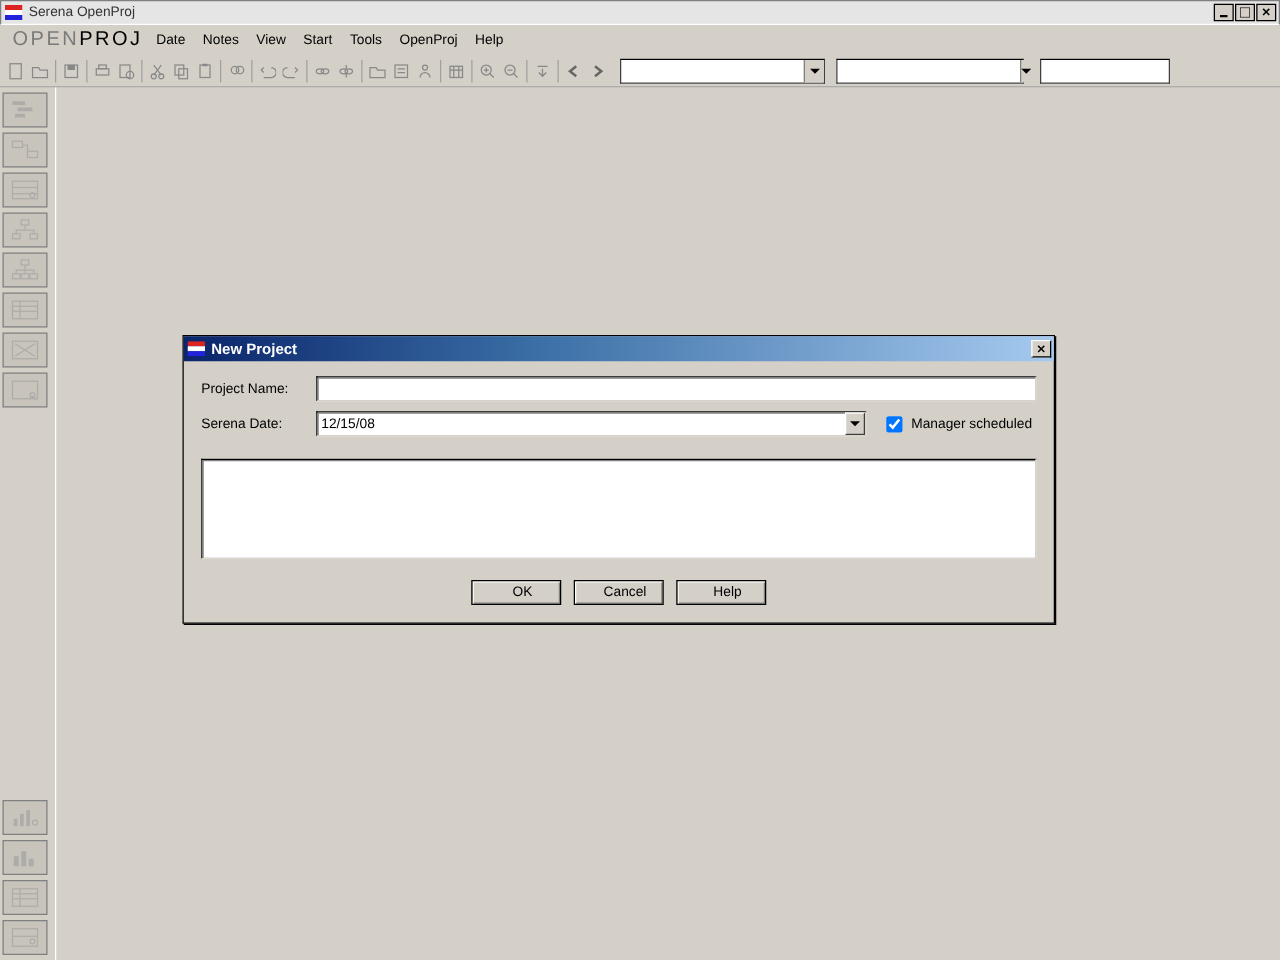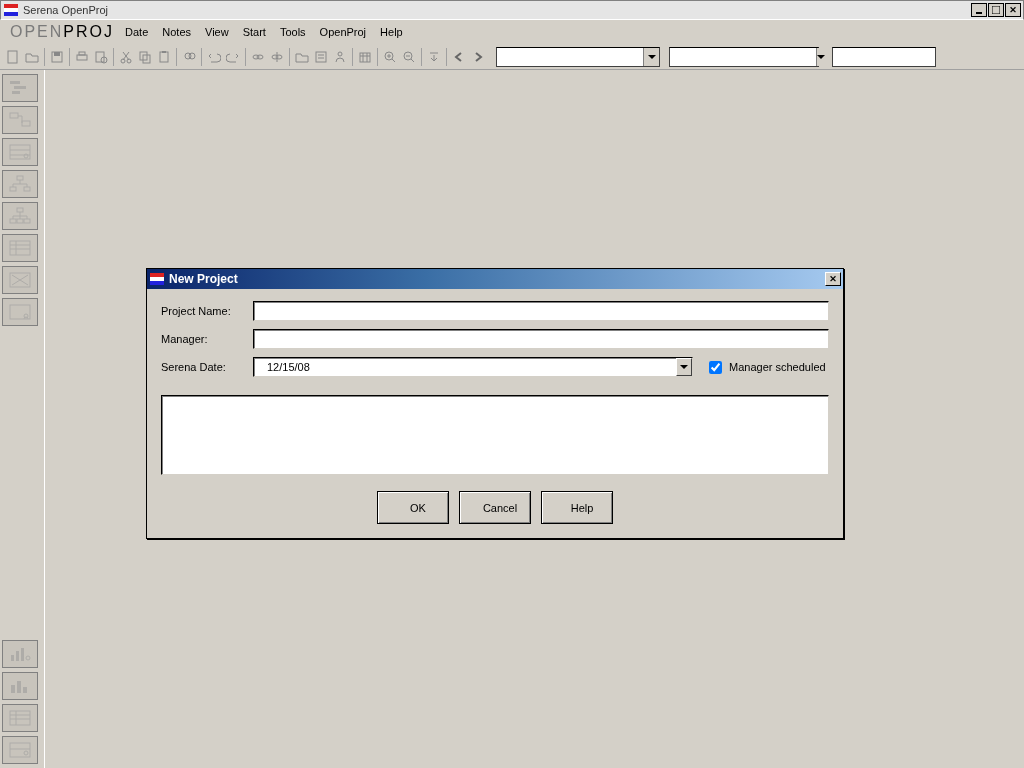--- a/index.html
+++ b/index.html
@@ -147,42 +147,42 @@
   }
   .date-row .date-field {
     width: 440px; height:20px;
     background:#fff;
     border:1px solid #404040;
     border-top-color:#000;border-left-color:#000;
     border-right-color:#d4d0c8;border-bottom-color:#d4d0c8;
     box-shadow: inset 1px 1px 0 #808080;
     display:flex; align-items:center;
   }
-  .date-row .date-field input { border:none;outline:none;flex:1;height:100%;padding:0 13px;font-size:11px;background:transparent;}
+  .date-row .date-field input { border:none;outline:none;flex:1;height:100%;padding:0 3px;font-size:11px;background:transparent;}
   .date-row .date-arrow {
     width:16px;height:18px;background:#d4d0c8;
     border:1px solid #fff;border-right-color:#404040;border-bottom-color:#404040;
     display:flex;align-items:center;justify-content:center;cursor:pointer;
   }
   .chk { margin-left:12px; display:flex; align-items:center; gap:4px; }
   .chk input { width:13px;height:13px; }
   .notes-area {
     width:100%; height:80px; background:#fff;
     border:1px solid #404040;
     border-top-color:#000;border-left-color:#000;
     border-right-color:#d4d0c8;border-bottom-color:#d4d0c8;
     box-shadow: inset 1px 1px 0 #808080;
     resize:none; font-family:inherit;font-size:11px;padding:3px;outline:none;
   }
   .dlg-buttons {
     display:flex; justify-content:center; gap:10px;
     padding: 14px 0 4px;
   }
   .btn {
-    min-width:72px; height:33px;
+    min-width:72px; height:20px;
     background:#d4d0c8;
     border:1px solid #000;
     box-shadow: inset 1px 1px 0 #fff, inset -1px -1px 0 #808080;
     cursor:pointer;
     font-size:11px;
     padding-left:16px;
   }
   .arrow-down {
     width:0;height:0;border-left:4px solid transparent;border-right:4px solid transparent;border-top:4px solid #000;
   }
@@ -499,24 +499,20 @@
         </svg>
     </span>
     <span class="dlg-title">New Project</span>
     <div class="dlg-close">✕</div>
   </div>
   <div class="dlg-body">
     <div class="form-row">
       <span class="form-label">Project Name:</span>
       <input class="form-input" value="" style="">
     </div>
-    <div class="form-row">
-      <span class="form-label">Manager:</span>
-      <input class="form-input" value="" style="">
-    </div>
     <div class="form-row date-row">
       <span class="form-label">Serena Date:</span>
       <div class="date-field">
         <input value="12/15/08" style="">
         <div class="date-arrow">
             <div class="arrow-down"></div>
           </div>
       </div>
       <label class="chk">
         <input type="checkbox" checked="" style="">

